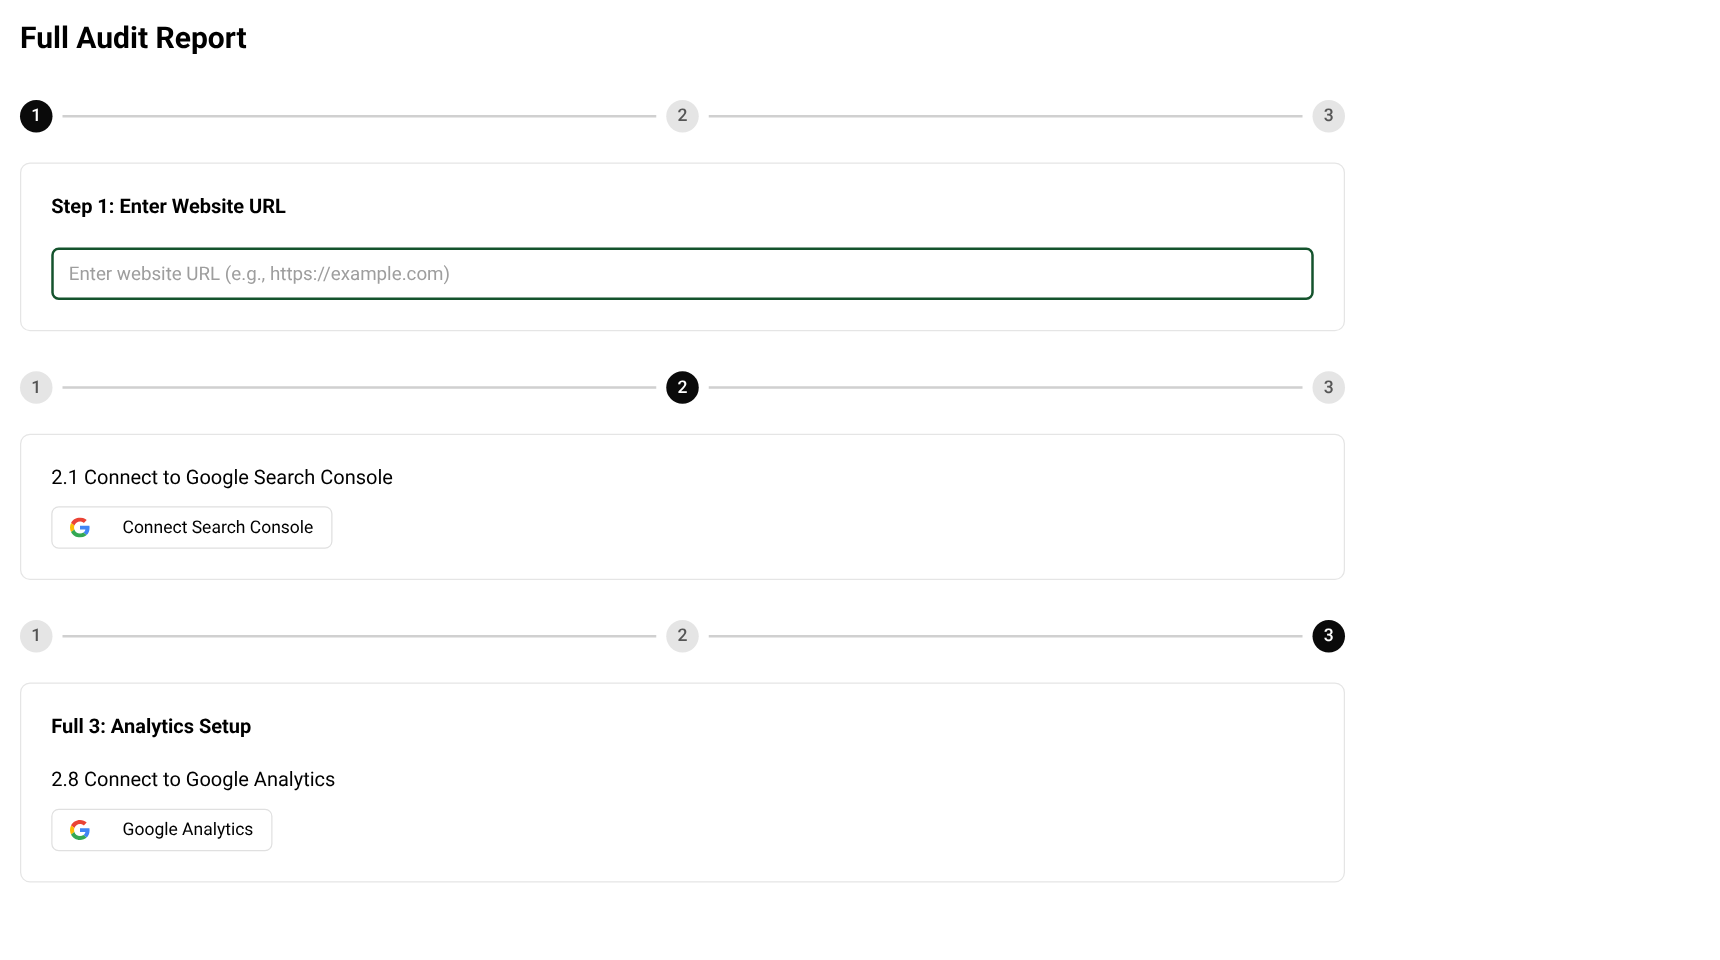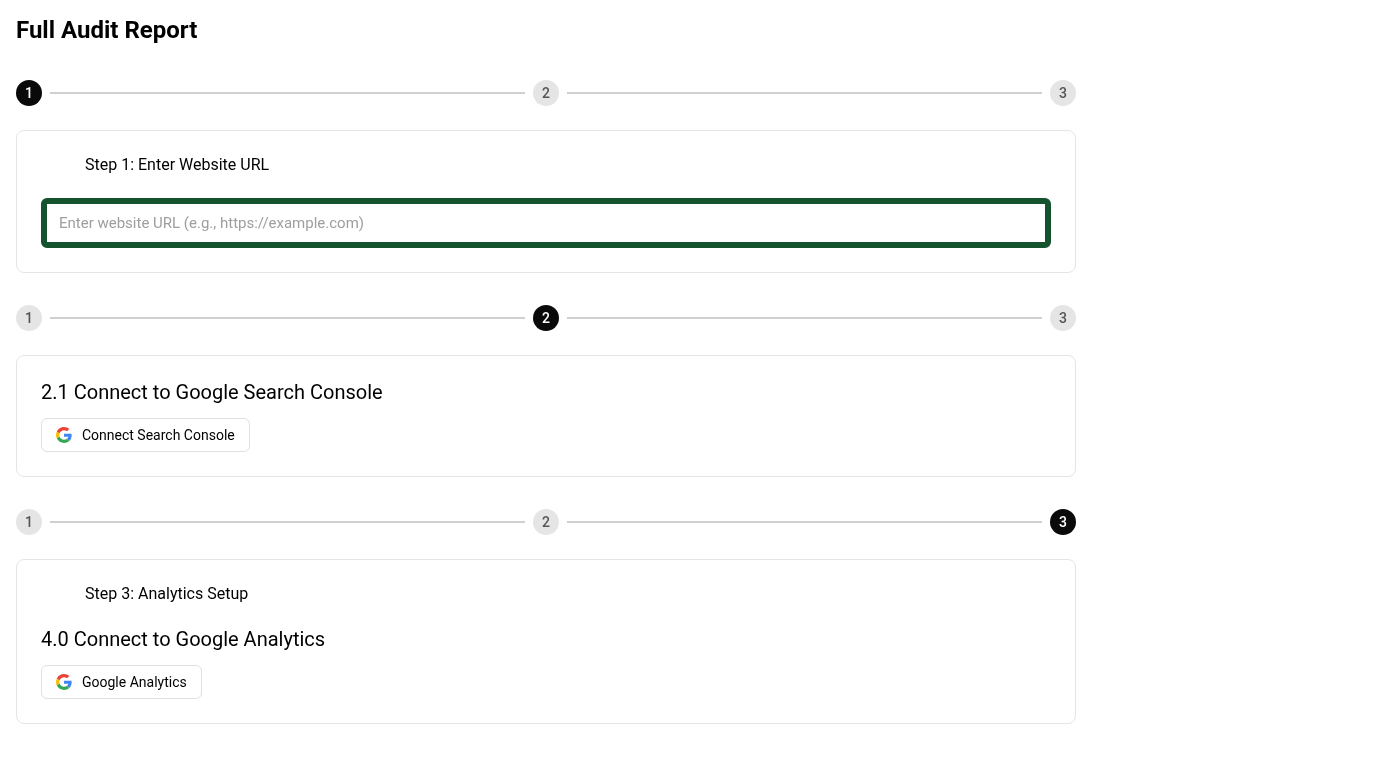--- a/index.html
+++ b/index.html
@@ -54,47 +54,46 @@
     }
     .card {
       border: 1px solid #e5e5e5;
       border-radius: 8px;
       padding: 24px;
       margin-bottom: 32px;
       background: #fff;
     }
     .card-title {
       font-size: 16px;
-      font-weight: 400;
+      font-weight: 700;
       margin-bottom: 24px;
       color: #000;
-      margin-left: 44px;
     }
     .input-field {
       width: 100%;
       padding: 10px 12px;
-      border: 6px solid #14532d;
+      border: 2px solid #14532d;
       border-radius: 6px;
       font-size: 15px;
       font-family: inherit;
       color: #333;
     }
     .input-field::placeholder {
       color: #9e9e9e;
     }
     .sub-label {
-      font-size: 20px;
+      font-size: 16px;
       color: #000;
       margin-bottom: 14px;
       font-weight: 400;
     }
     .connect-btn {
       display: inline-flex;
       align-items: center;
-      gap: 10px;
+      gap: 26px;
       padding: 8px 14px;
       border: 1px solid #e0e0e0;
       border-radius: 6px;
       background: #fff;
       font-size: 14px;
       color: #000;
       cursor: pointer;
       font-family: inherit;
     }
     .google-icon {
@@ -147,22 +146,22 @@
 
   <div class="stepper-bar">
     <div class="step-circle inactive">1</div>
     <div class="step-connector"></div>
     <div class="step-circle inactive">2</div>
     <div class="step-connector"></div>
     <div class="step-circle active">3</div>
   </div>
 
   <div class="card">
-    <h3 class="card-title">Step 3: Analytics Setup</h3>
-    <p class="sub-label">4.0 Connect to Google Analytics</p>
+    <h3 class="card-title">Full 3: Analytics Setup</h3>
+    <p class="sub-label">2.8 Connect to Google Analytics</p>
     <button class="connect-btn">
       <span class="google-icon">
         <svg viewBox="0 0 48 48" width="16" height="16">
           <path fill="#EA4335" d="M24 9.5c3.54 0 6.71 1.22 9.21 3.6l6.85-6.85C35.9 2.38 30.47 0 24 0 14.62 0 6.51 5.38 2.56 13.22l7.98 6.19C12.43 13.72 17.74 9.5 24 9.5z"></path>
           <path fill="#4285F4" d="M46.98 24.55c0-1.57-.15-3.09-.38-4.55H24v9.02h12.94c-.58 2.96-2.26 5.48-4.78 7.18l7.73 6c4.51-4.18 7.09-10.36 7.09-17.65z"></path>
           <path fill="#FBBC05" d="M10.53 28.59c-.48-1.45-.76-2.99-.76-4.59s.27-3.14.76-4.59l-7.98-6.19C.92 16.46 0 20.12 0 24c0 3.88.92 7.54 2.56 10.78l7.97-6.19z"></path>
           <path fill="#34A853" d="M24 48c6.48 0 11.93-2.13 15.89-5.81l-7.73-6c-2.15 1.45-4.92 2.3-8.16 2.3-6.26 0-11.57-4.22-13.47-9.91l-7.98 6.19C6.51 42.62 14.62 48 24 48z"></path>
         </svg>
       </span>
       <span>Google Analytics</span>

